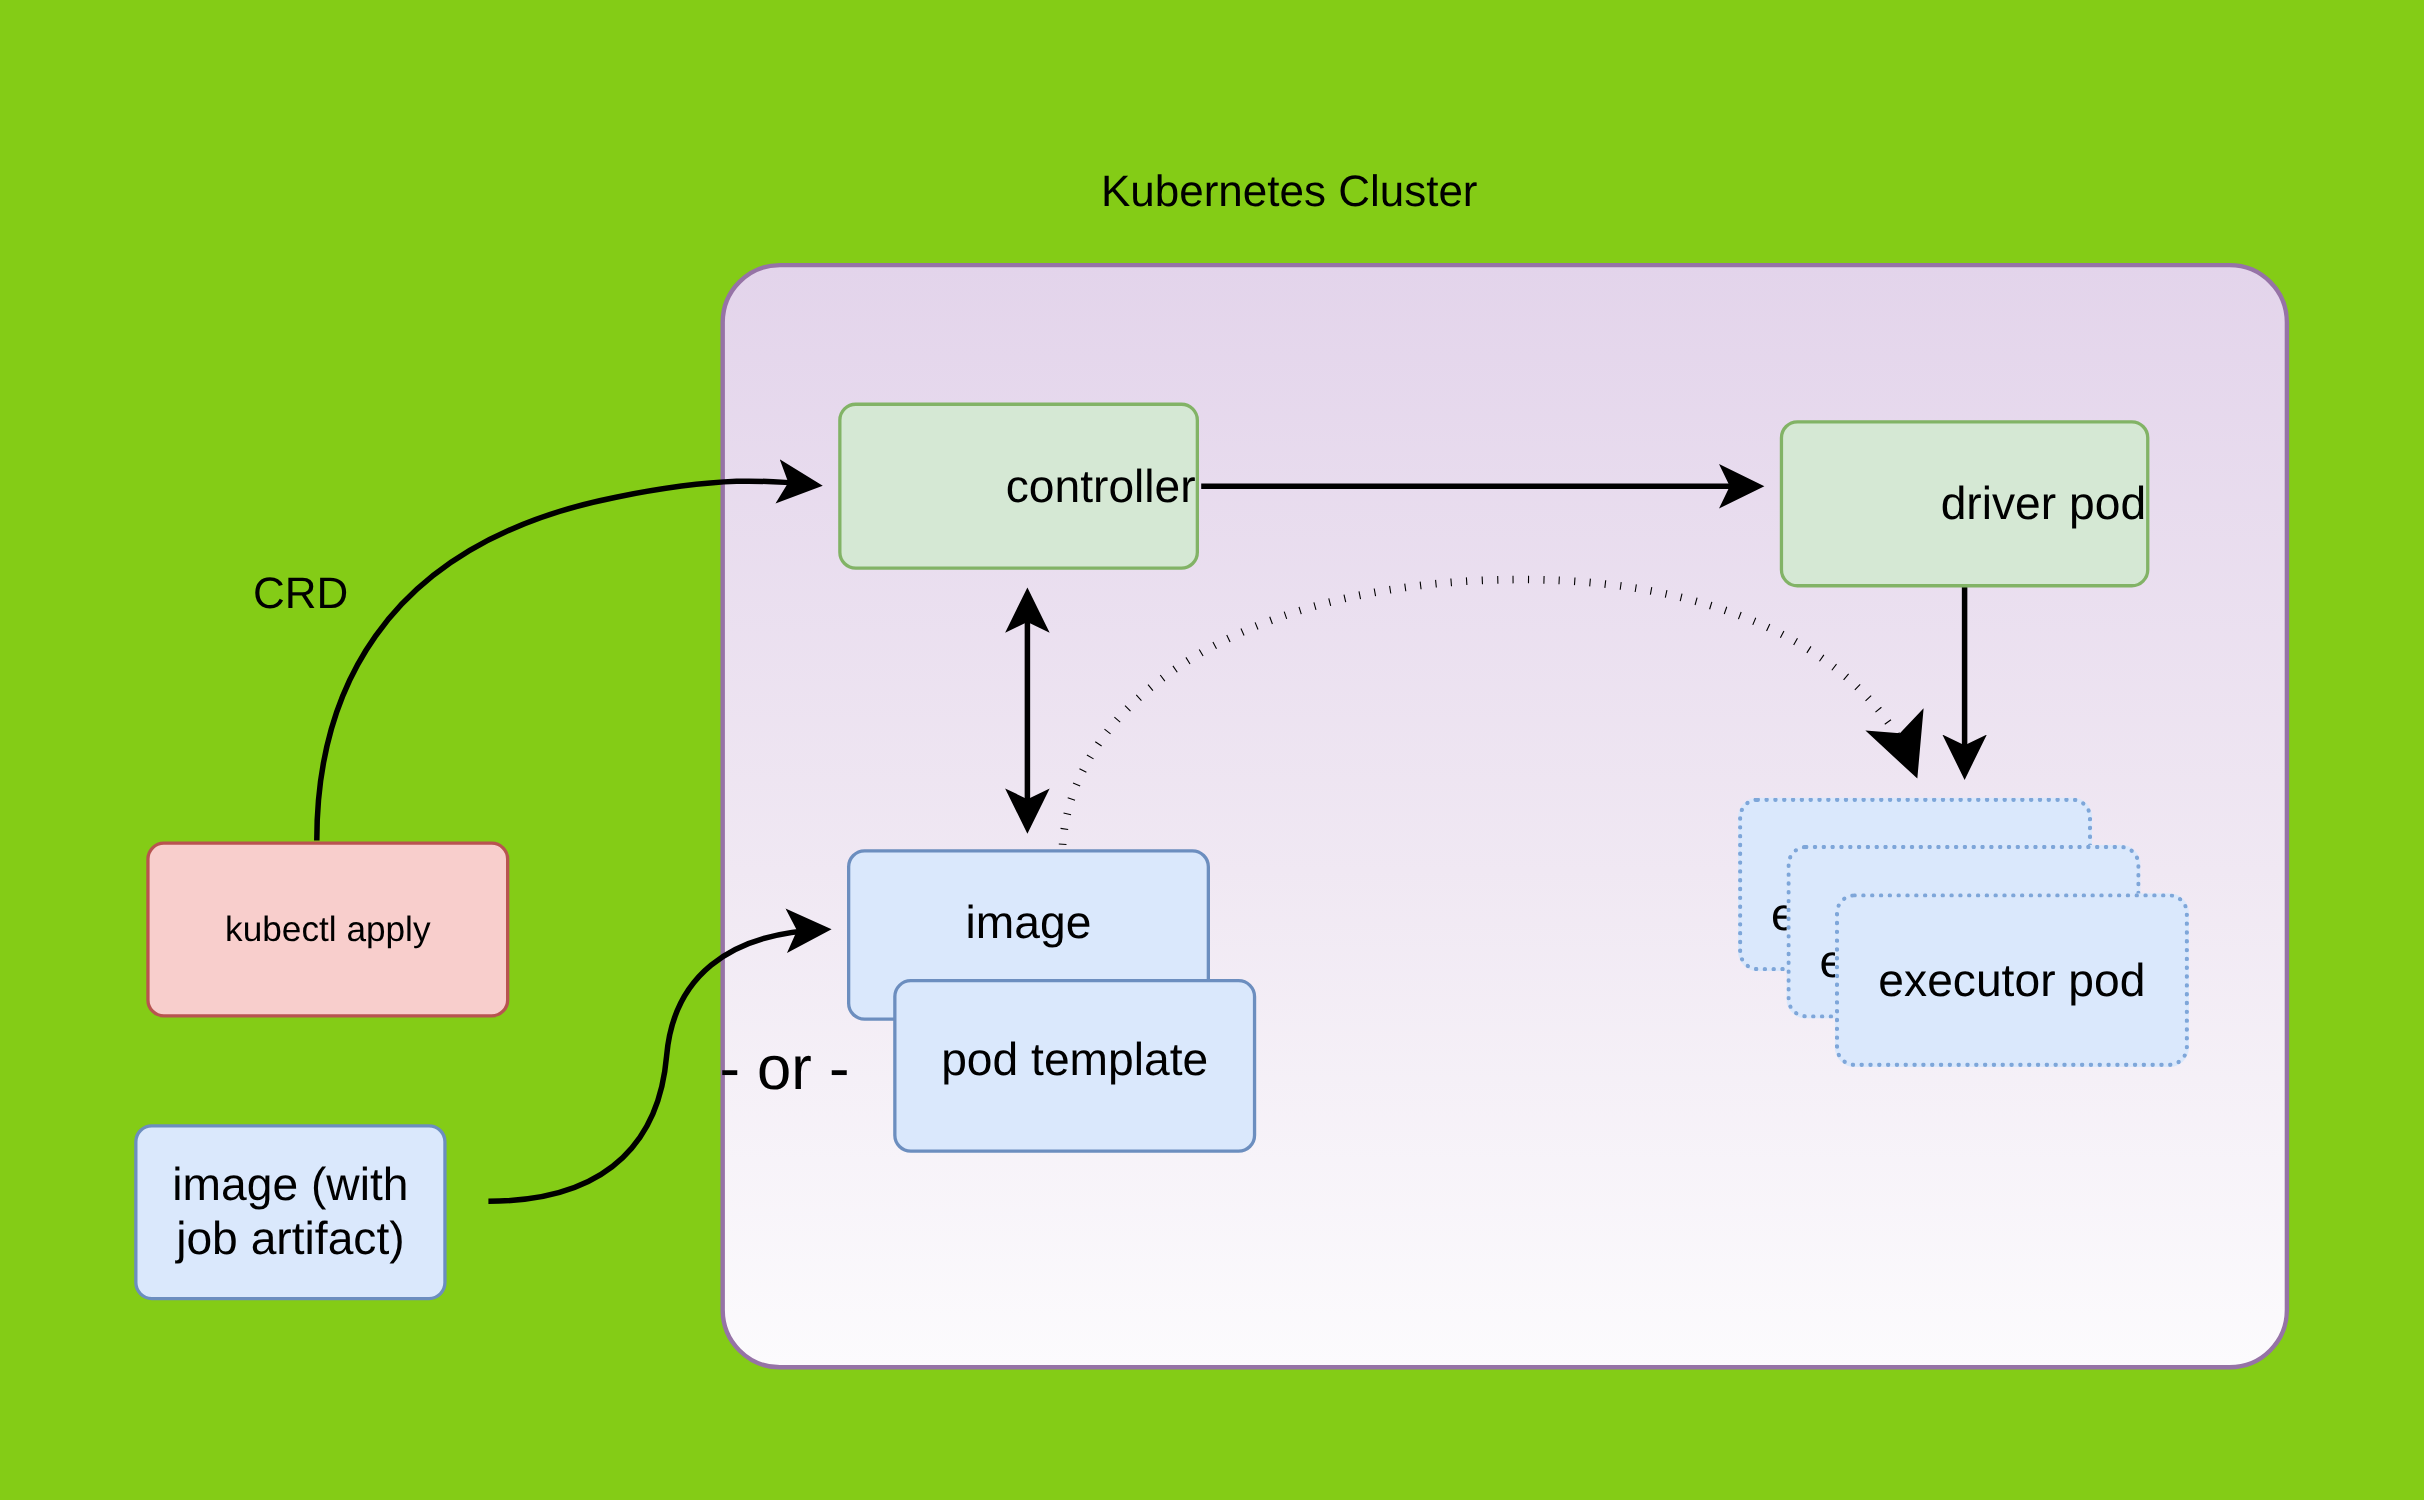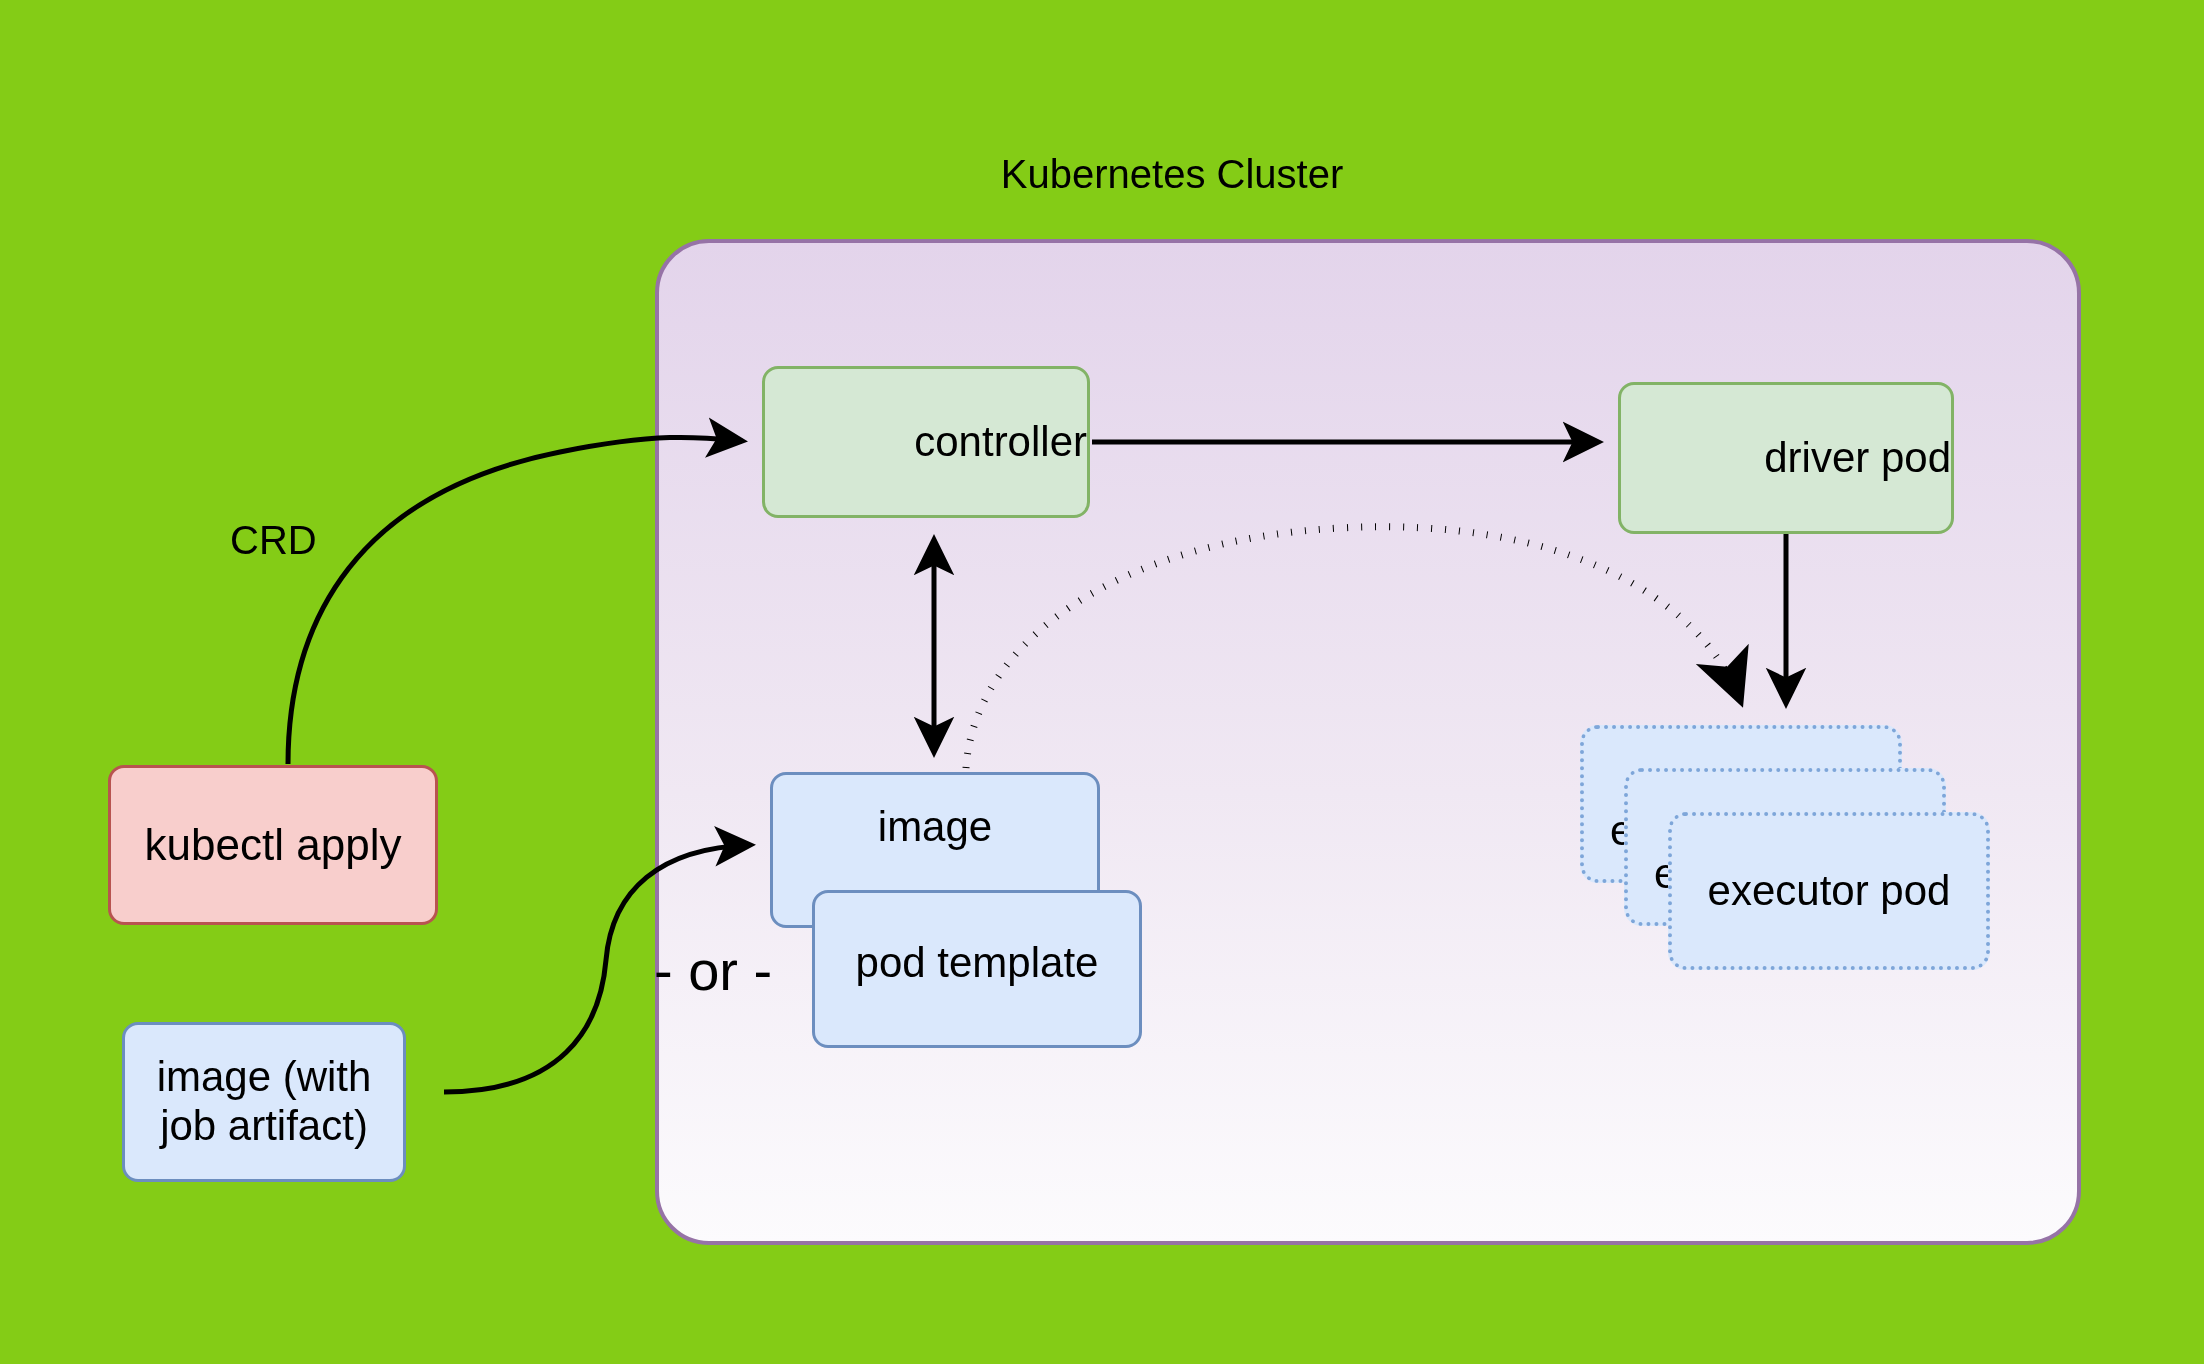--- a/index.html
+++ b/index.html
@@ -86,39 +86,39 @@
     height: 152px;
     font-size: 42px;
   }
   #node-image {
     left: 770px;
     top: 772px;
     width: 330px;
     height: 156px;
     font-size: 42px;
     align-items: flex-start;
-    padding-top: 28px;
+    padding-top: 40px;
     z-index: 3;
   }
   #node-pod-template {
     left: 812px;
     top: 890px;
     width: 330px;
     height: 158px;
     font-size: 42px;
     align-items: flex-start;
     padding-top: 46px;
     z-index: 4;
   }
   #node-kubectl-apply {
-    left: 108px;
+    left: 133px;
     top: 765px;
     width: 330px;
     height: 160px;
-    font-size: 44px;
+    font-size: 32px;
   }
   #node-image-job-artifact {
     left: 122px;
     top: 1022px;
     width: 284px;
     height: 160px;
     font-size: 42px;
   }
   #label-or {
     left: 654px;

